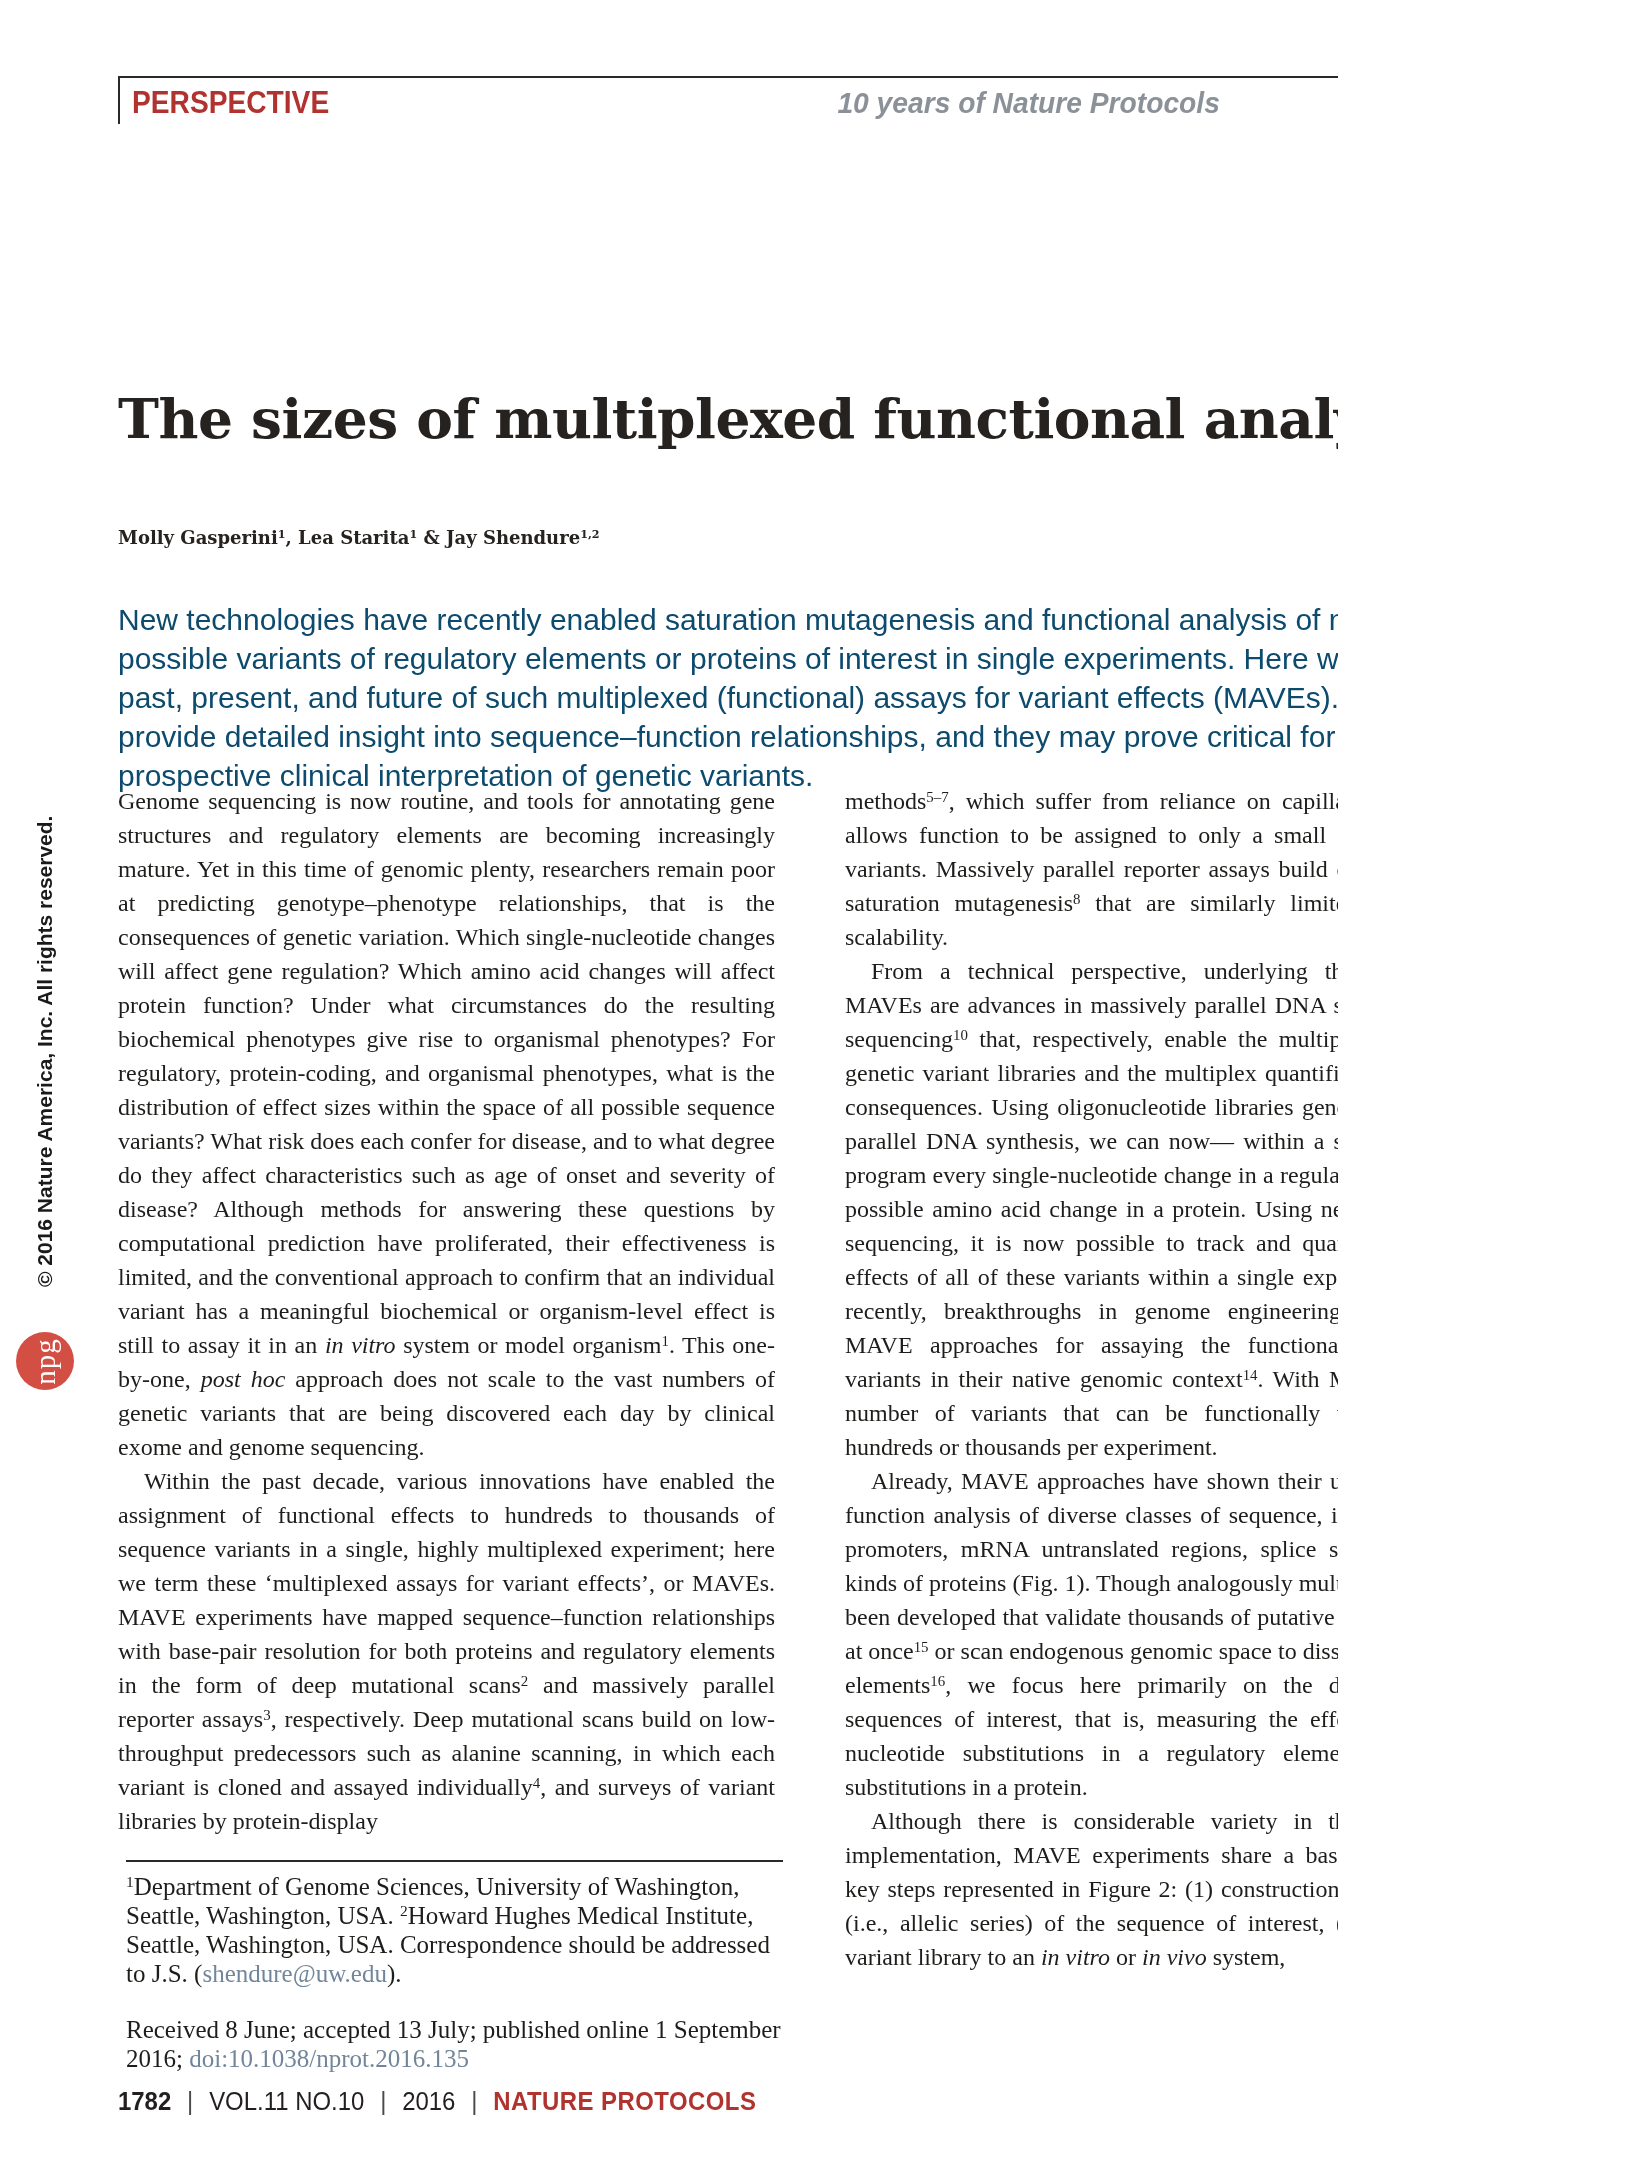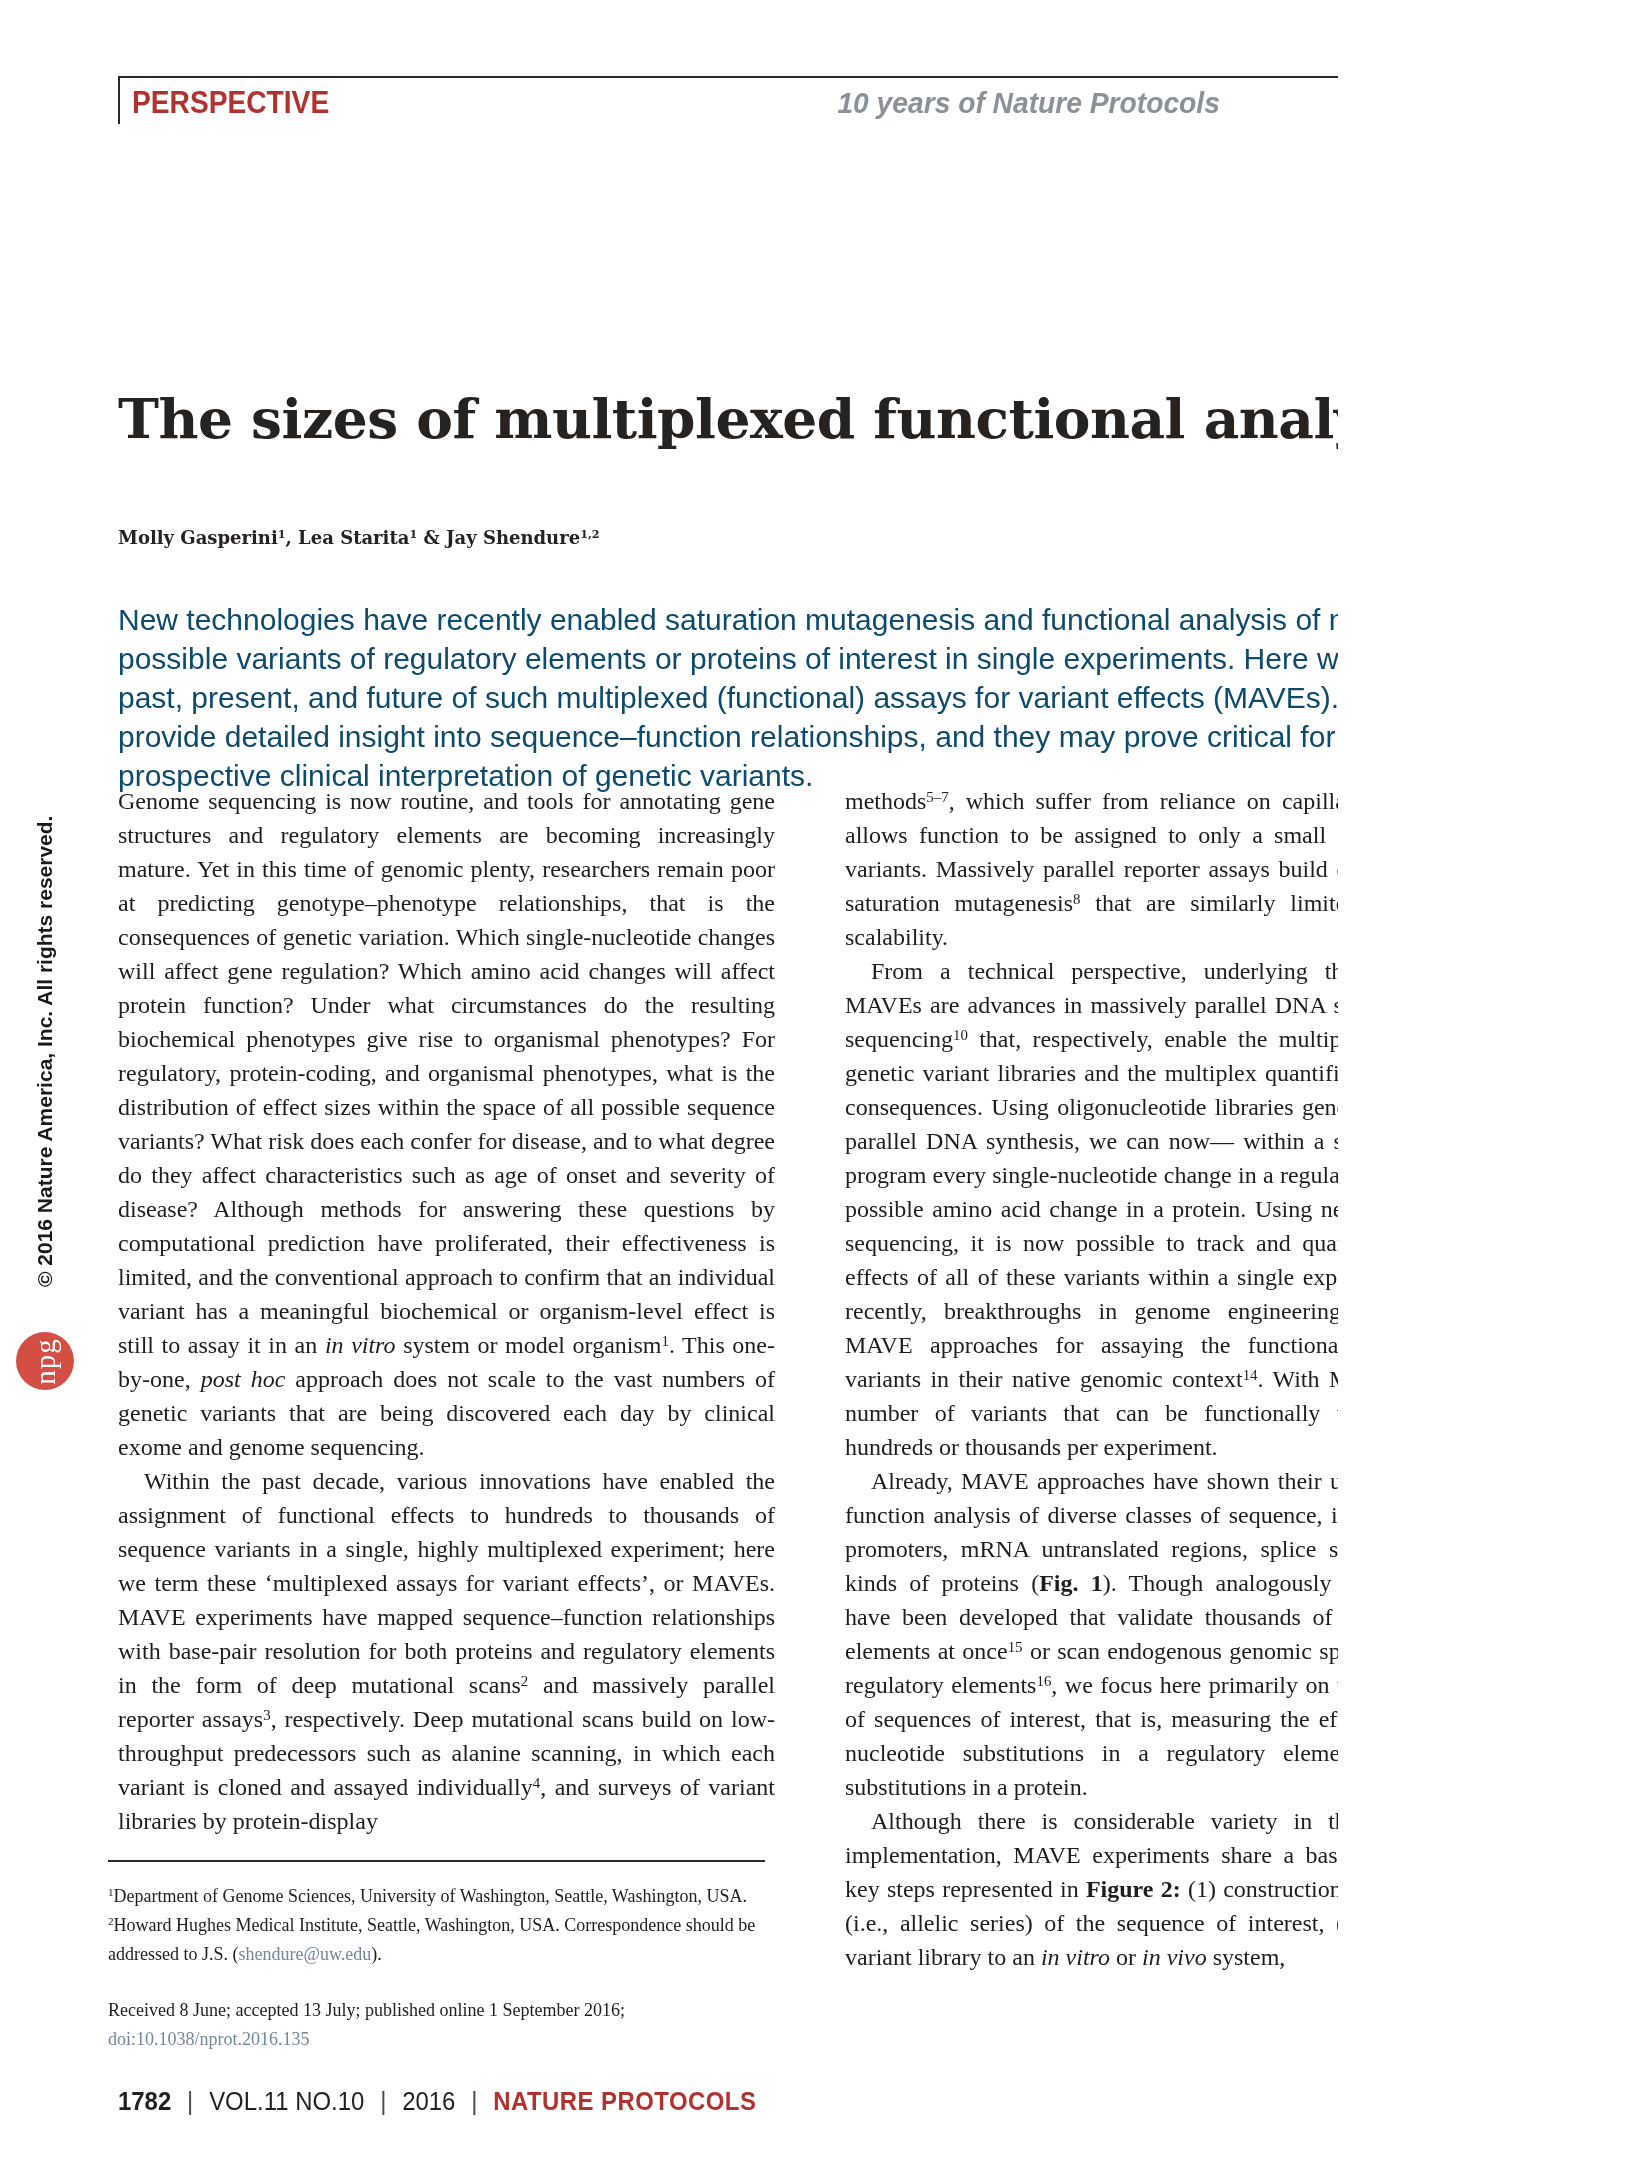--- a/index.html
+++ b/index.html
@@ -42,29 +42,29 @@
   .body-columns {
     position:absolute; left:118px; top:784px; width:1414px;
     display:grid; grid-template-columns:657px 687px; column-gap:70px;
     font-size:24px; line-height:34px; text-align:justify; color:#1d1d1b;
   }
   .col-left  { height:1062px; overflow:hidden; }
   .col-right { height:1262px; overflow:hidden; }
   .body-par { margin:0; }
   .body-par.indent { text-indent:26px; }
   .it { font-style:italic; }
-  .bd { font-weight:bold;margin-top:24px; }
+  .bd { font-weight:normal;margin-top:24px; }
   .lnk { color:#72869b; }
   sup { font-size:62%; vertical-align:baseline; position:relative; top:-0.5em; line-height:0; }
 
   
   .footnote-block {
-    position:absolute; left:108px; top:1860px; width:657px;
-    border-top:2px solid #2b2a29; padding-top:20px;
-    font-size:18px; line-height:29px; text-align:left; color:#1d1d1b;
+    position:absolute; left:126px; top:1860px; width:657px;
+    border-top:2px solid #2b2a29; padding-top:10px;
+    font-size:25px; line-height:29px; text-align:left; color:#1d1d1b;
   }
   .footnote-block .received { margin-top:27px; }
 
   
   .page-footer {
     position:absolute; left:118px; top:2086px; white-space:nowrap;
     font-family:"Liberation Sans", sans-serif; font-size:26px; color:#231f20;
     transform:scaleX(0.92); transform-origin:left top;
   }
   .page-footer .pg   { font-weight:bold; }

